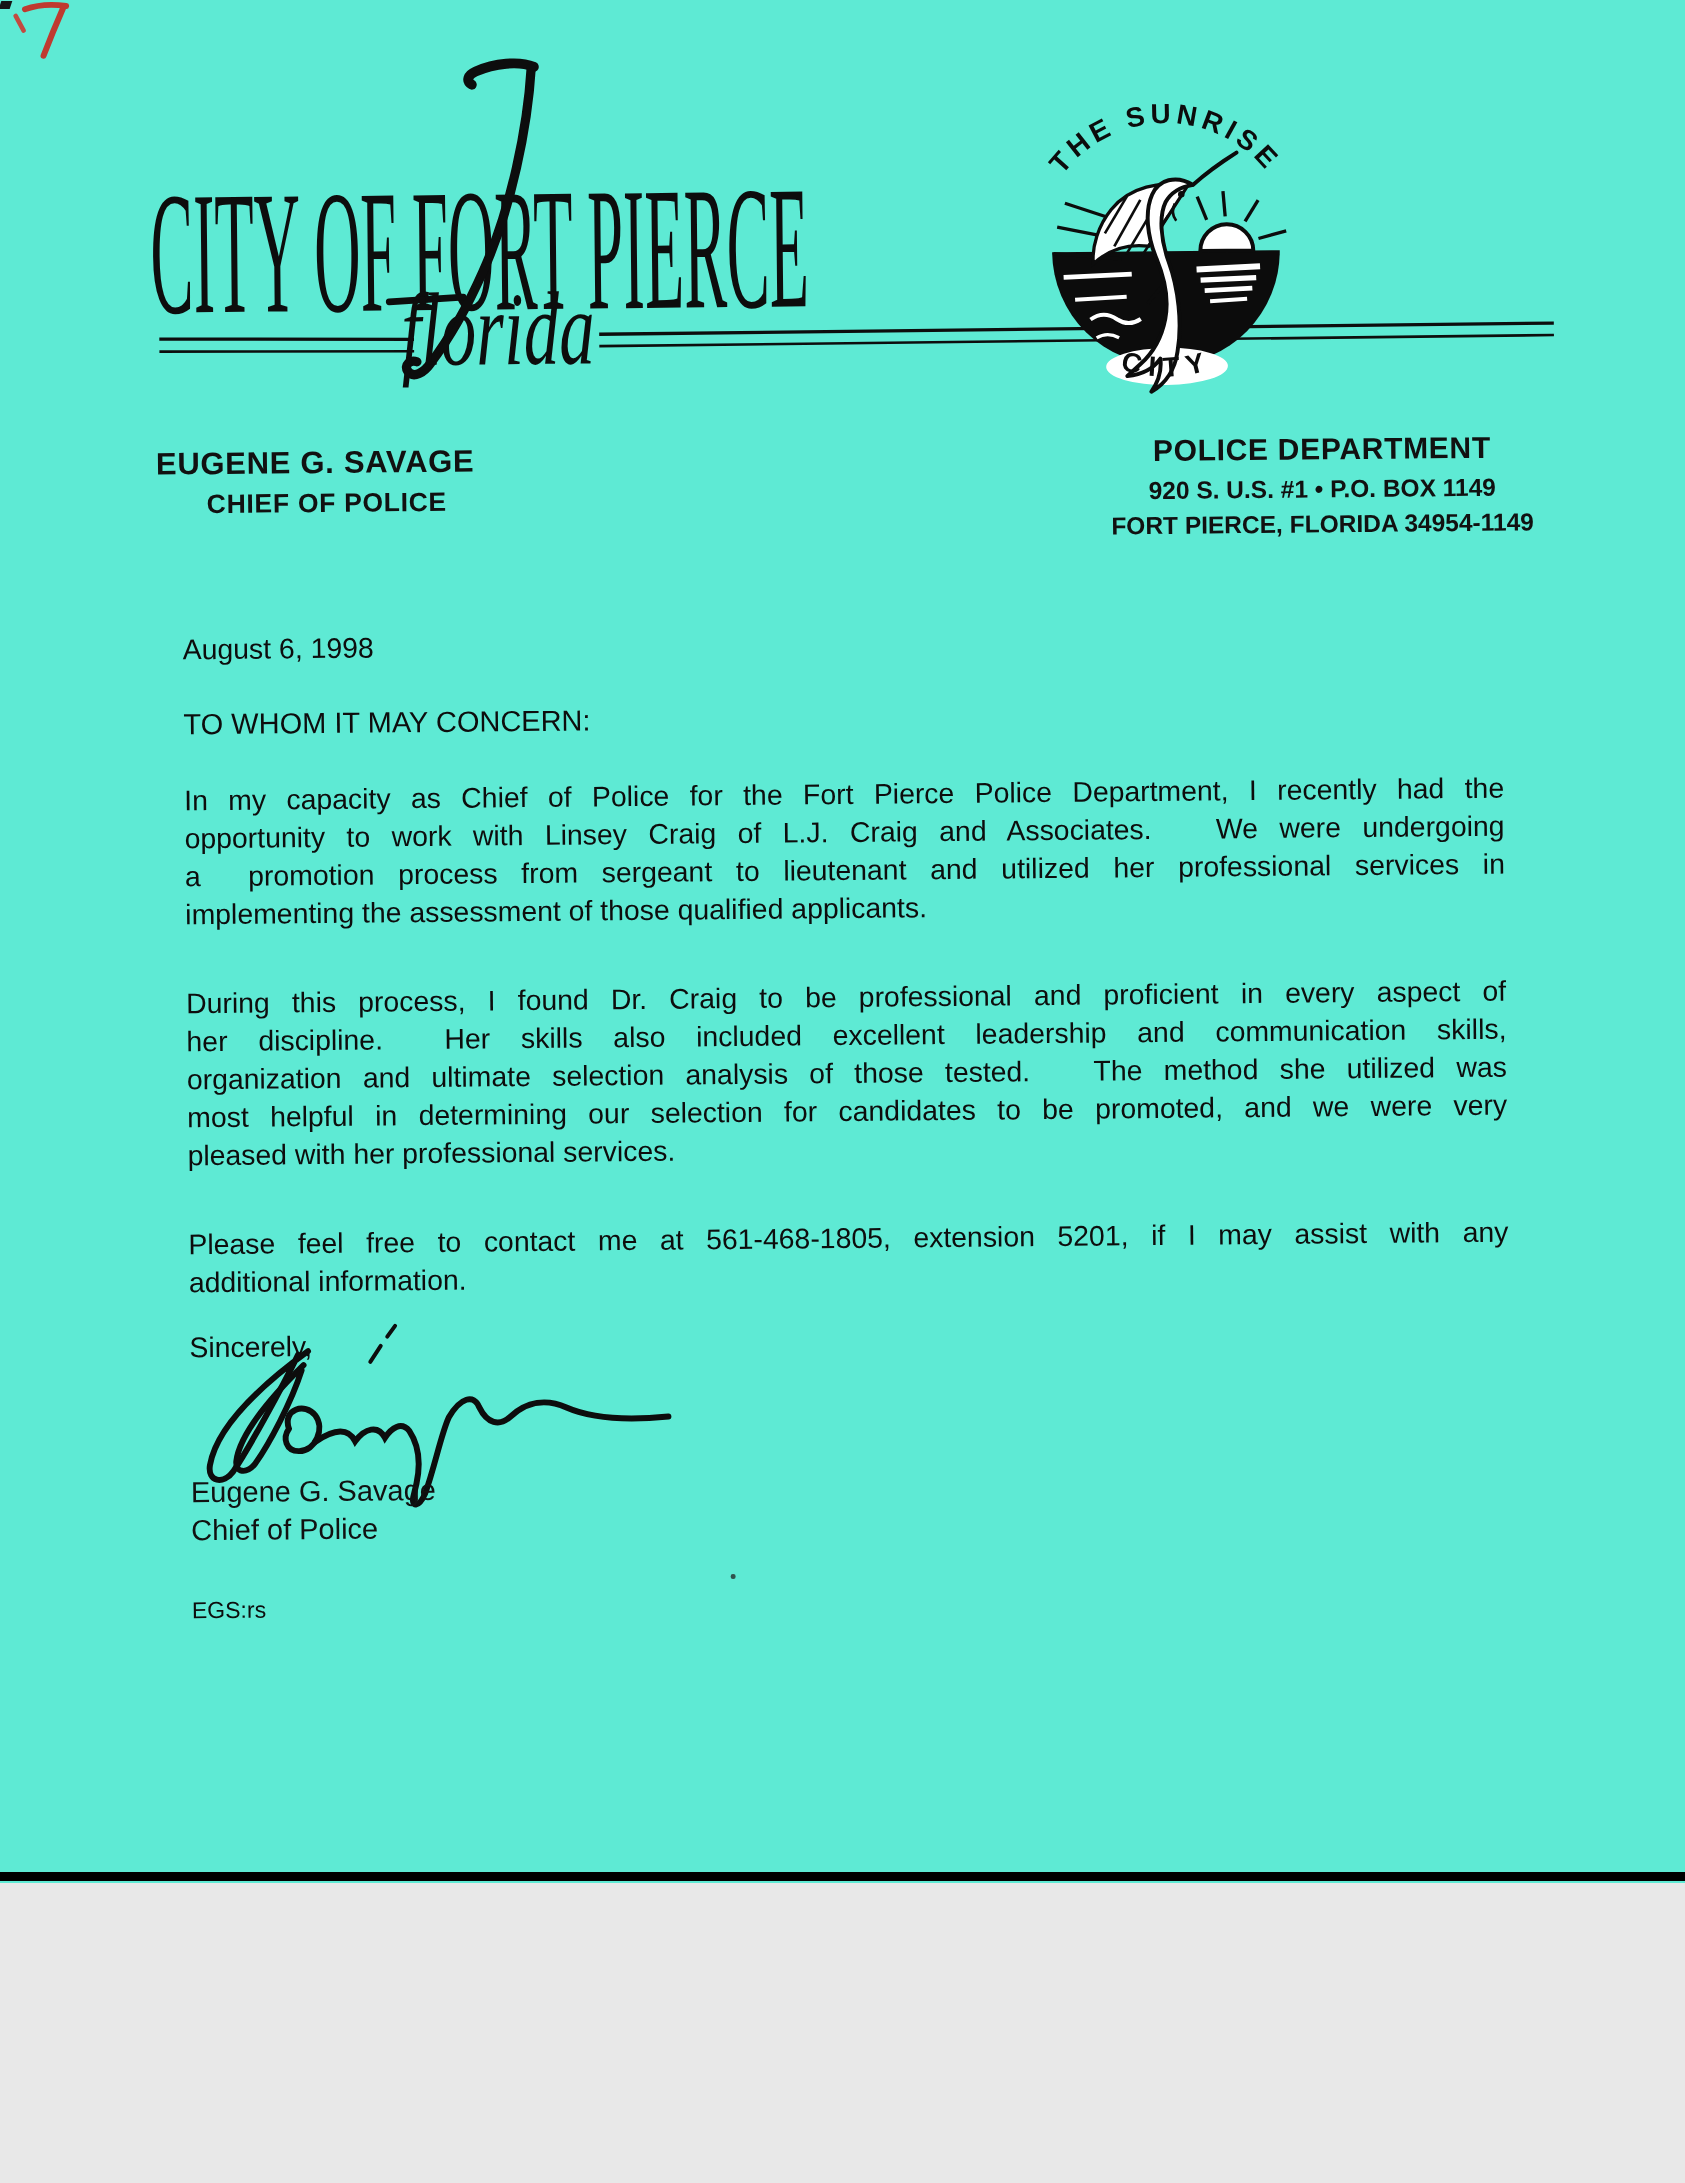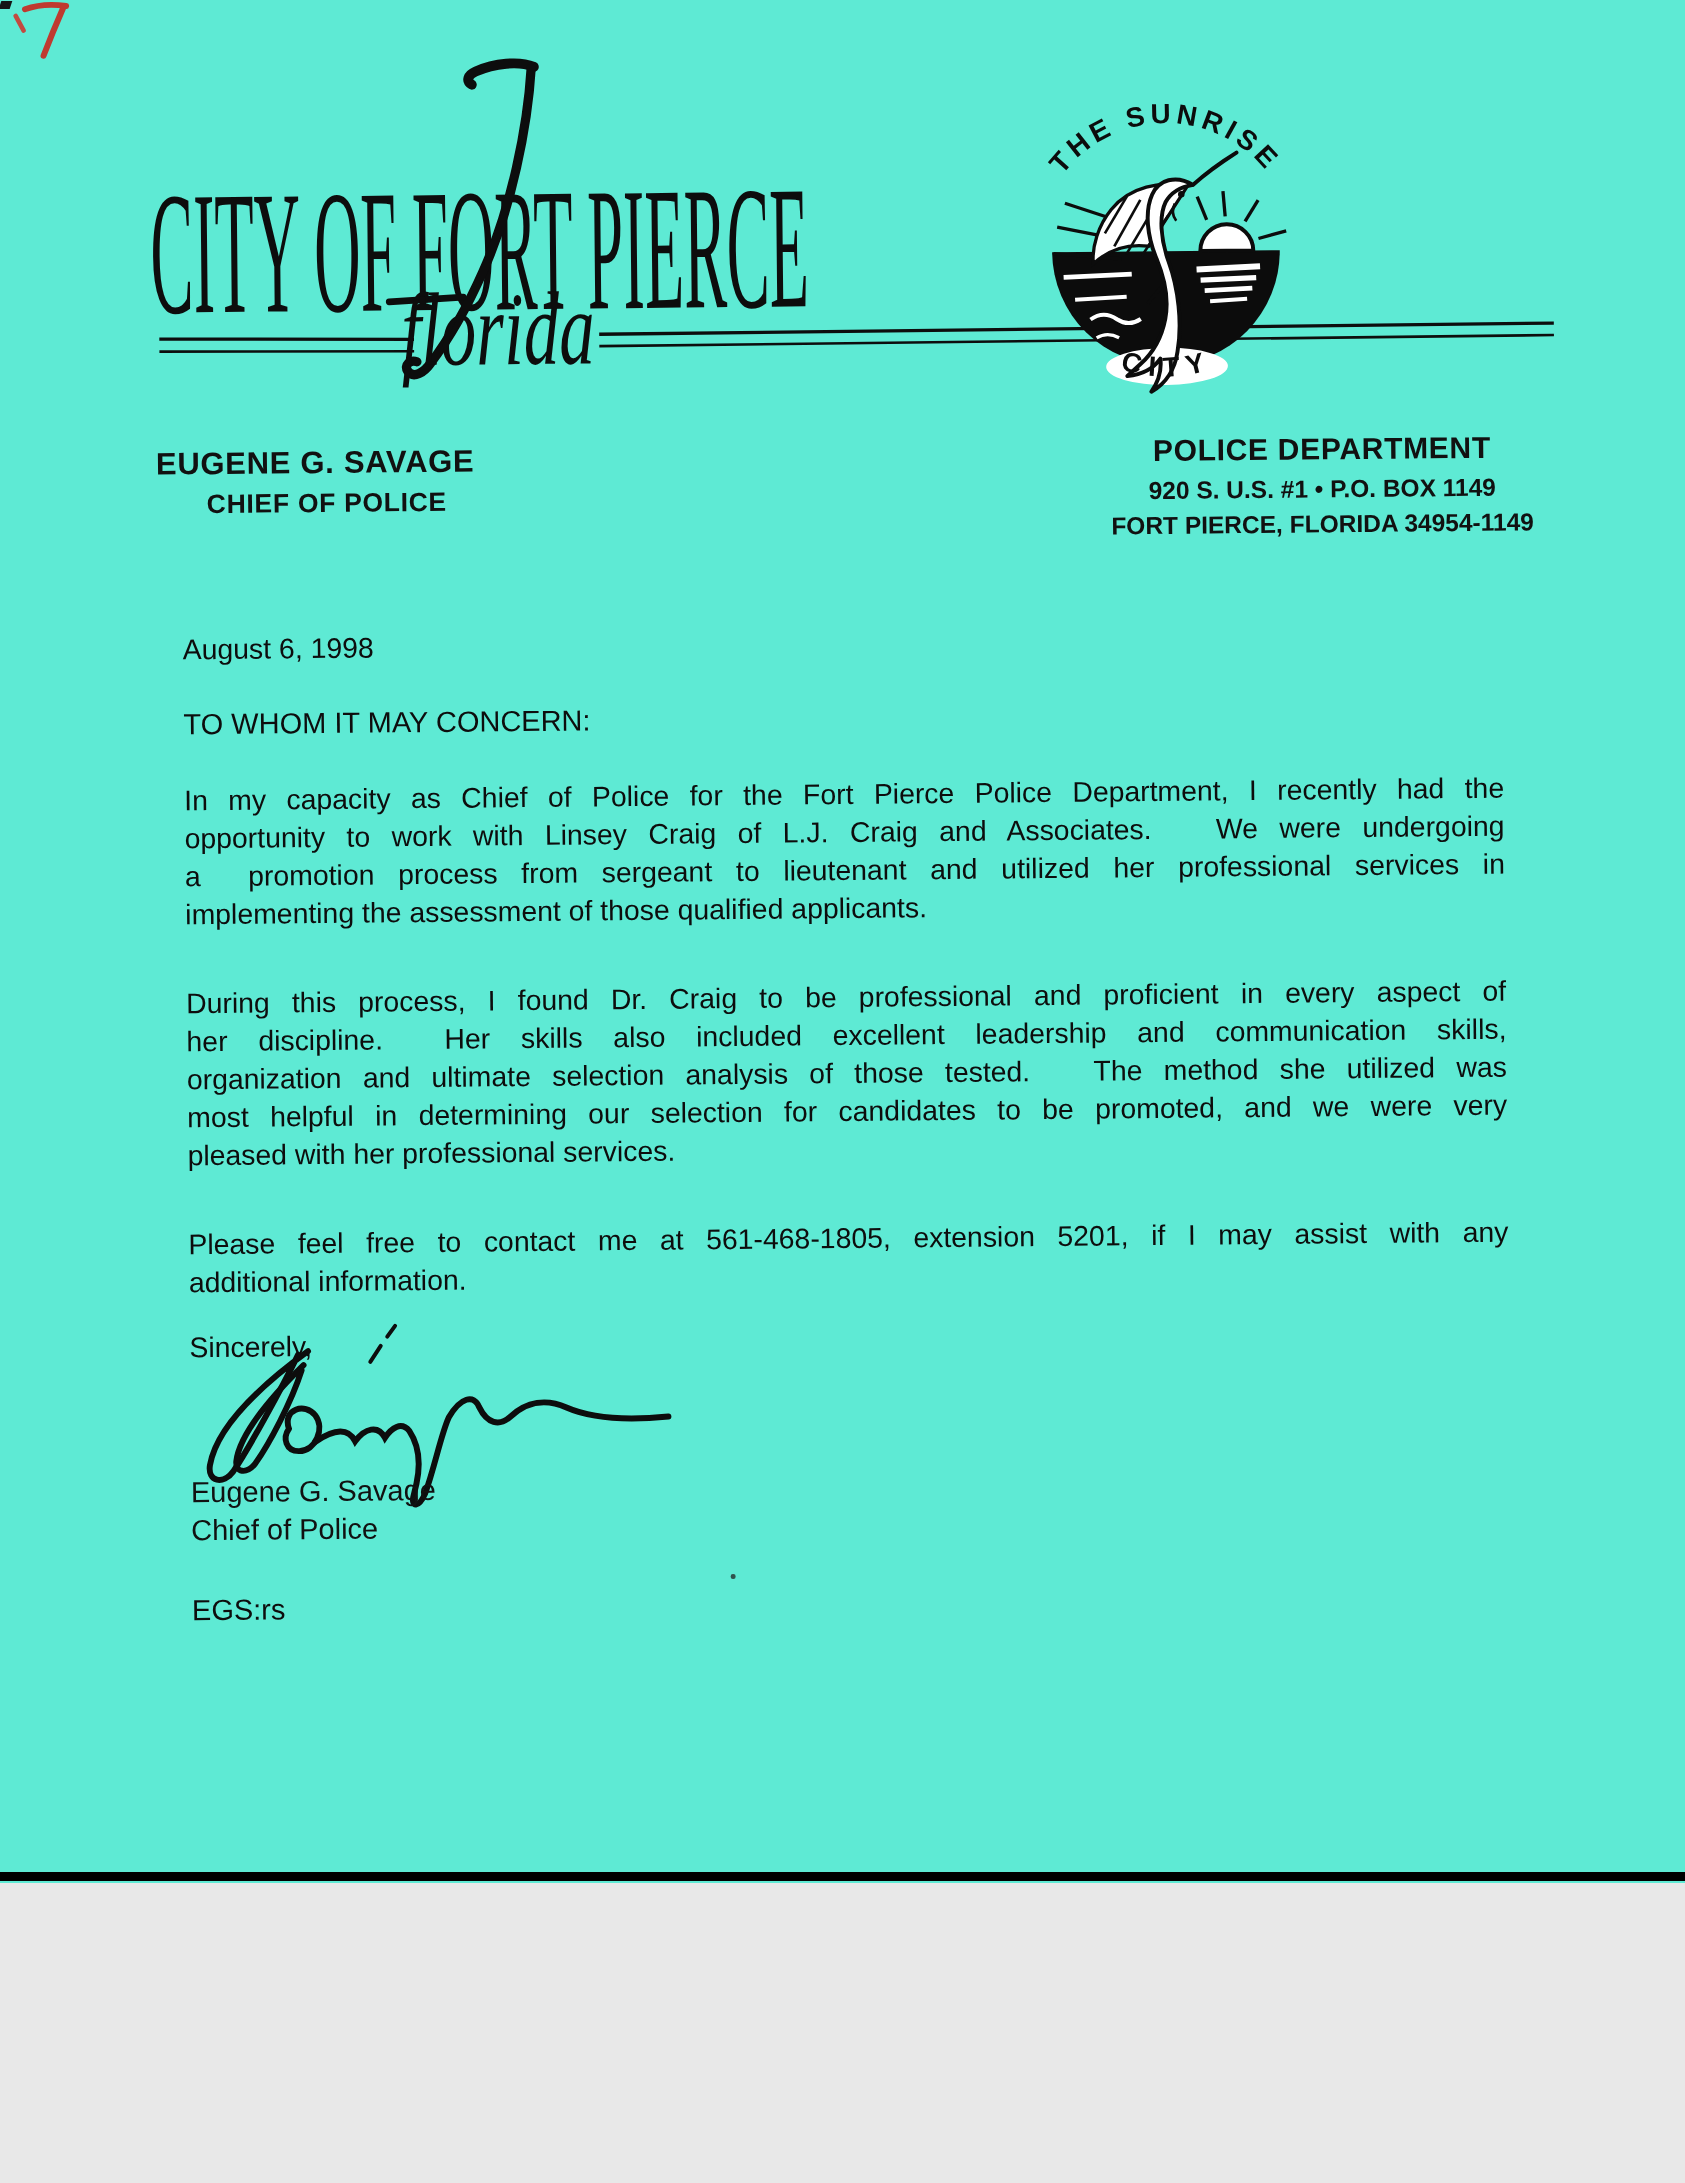--- a/index.html
+++ b/index.html
@@ -19,21 +19,21 @@
   
   .bodytext{font-size:28.4px;line-height:38px;color:#0d0d0d;}
   .date{left:187px;top:624px;}
   .salutation{left:187px;top:699px;font-size:29px;}
   .para{left:187px;width:1320px;}
   .p1{top:775px;} .p2{top:978px;} .p3{top:1219px;}
   .line{width:1320px;}
   .just{text-align:justify;text-align-last:justify;}
   .closing{left:187px;top:1322px;}
   .signer{left:187px;top:1467px;font-size:29px;line-height:38px;}
-  .reference{left:187px;top:1585px;font-size:29px;}
+  .reference{left:187px;top:1585px;font-size:23px;}
   .footer{left:0;top:2048px;width:1685px;text-align:center;
           font-size:28.4px;font-weight:bold;letter-spacing:0.7px;}
   
   .bottom-bar{position:absolute;left:0;bottom:2px;width:1685px;height:8.6px;background:#000;}
   .corner-mark{position:absolute;left:0;top:0.7px;width:10.6px;height:8px;background:#151515;
                transform:skewX(-18deg);}
   .stray-dot{position:absolute;width:4.6px;height:4.6px;border-radius:50%;background:#222;opacity:.75;}
 </style>
 </head>
 <body>

